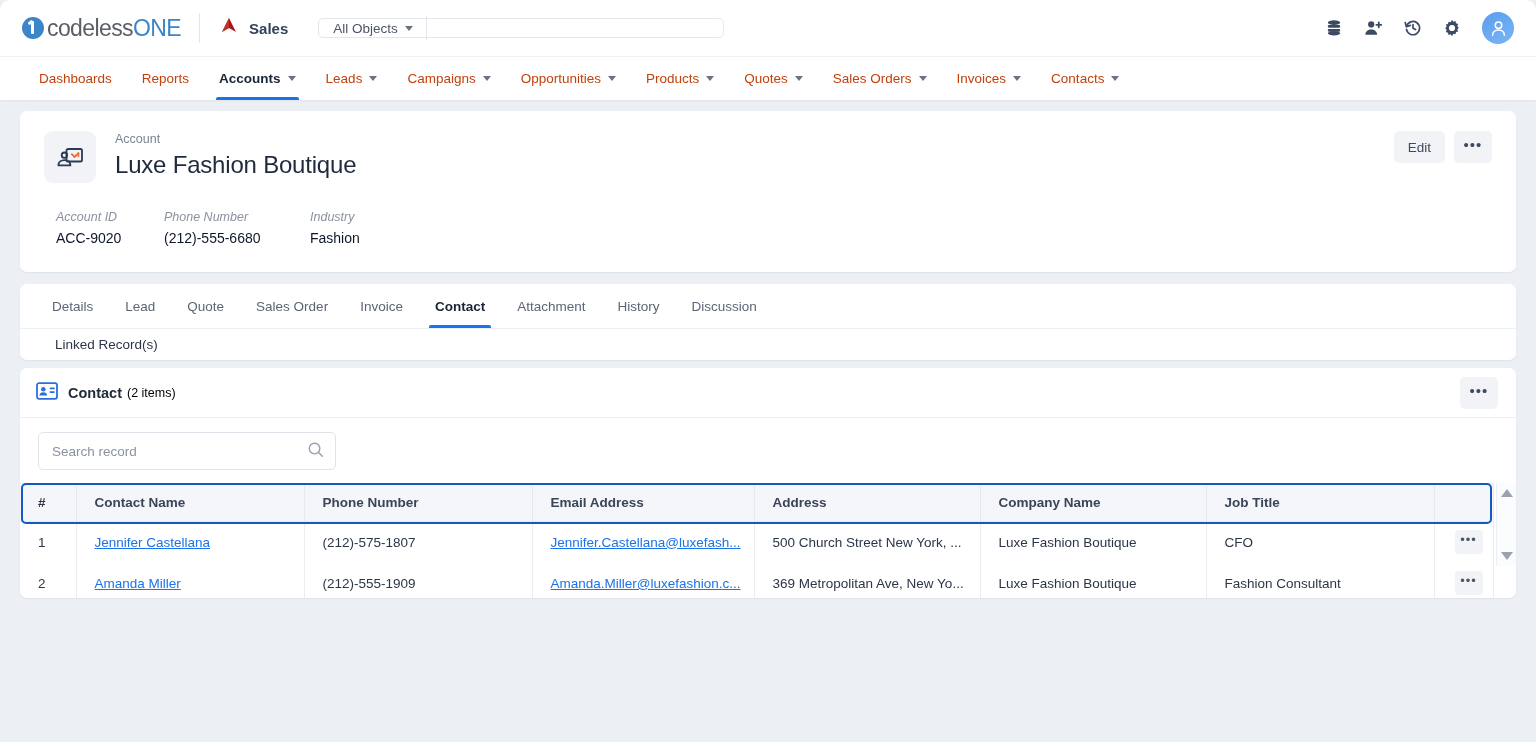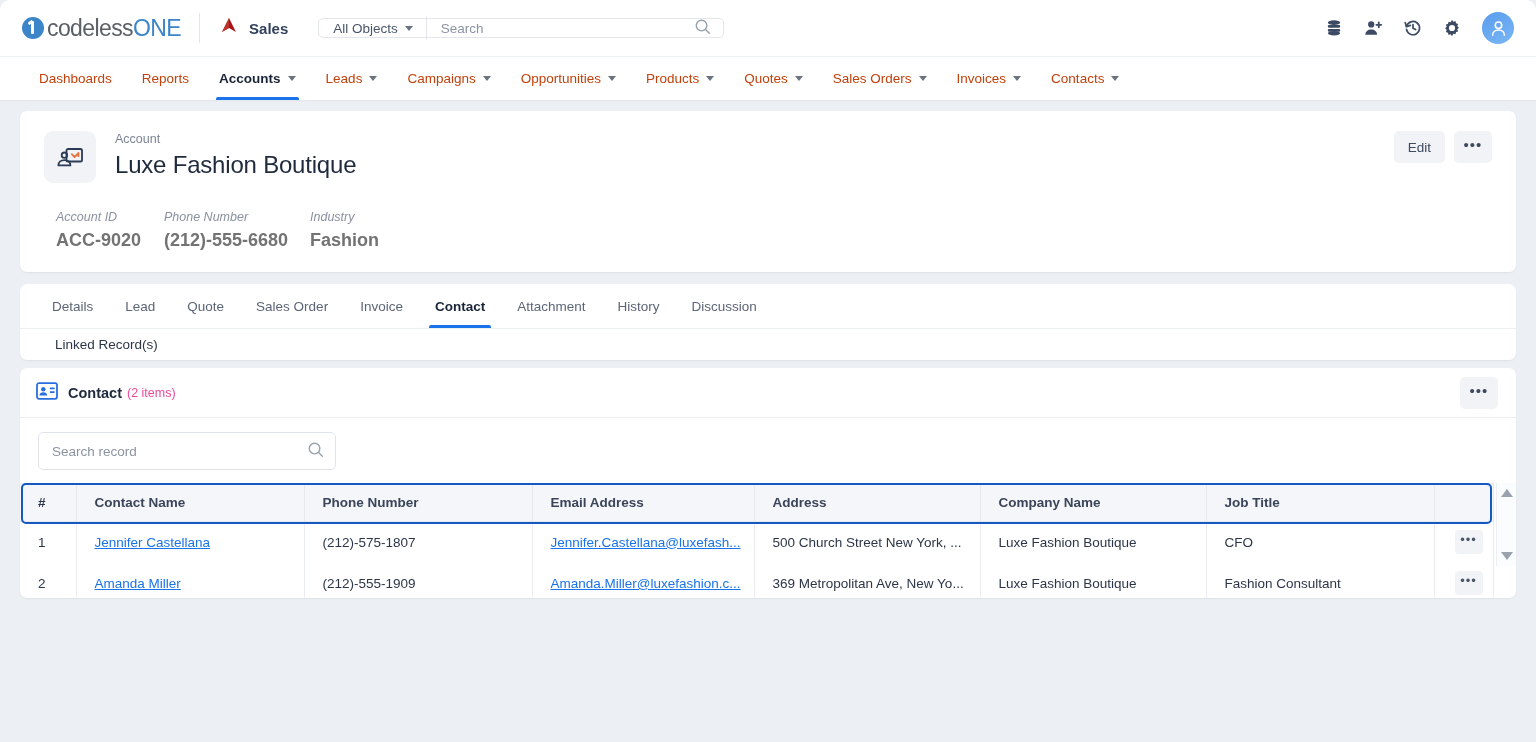--- a/index.html
+++ b/index.html
@@ -109,21 +109,21 @@
   }
   .btn-dots {
     height: 32px; width: 38px; border-radius: 5px; background: #f1f3f7; border: none;
     display: flex; align-items: center; justify-content: center; cursor: pointer;
     color: #3f4a5f; font-size: 15px; letter-spacing: 1px; padding-bottom: 6px;
   }
 
   .rec-fields { display: flex; padding: 27px 0 0 36px; gap: 0; }
   .field { margin-right: 0; }
   .field .flabel { font-size: 12.5px; color: #8a919f; margin-bottom: 6px; font-style: italic; }
-  .field .fvalue { font-size: 18px; color: #737373; font-weight: 700; }
+  .field .fvalue { font-size: 14px; color: #0f172a; font-weight: 400; }
 
   
   #tab-card { left: 20px; top: 284px; width: 1496px; height: 76px; }
   .tabs { display: flex; padding-left: 16px; height: 44px; }
   .tab {
     display: flex; align-items: center; padding: 0 16px; font-size: 13.5px;
     color: #5c6576; position: relative; cursor: pointer;
   }
   .tab.active { color: #1a2438; font-weight: 600; }
   .tab.active:after {
@@ -135,21 +135,21 @@
     padding-left: 35px; font-size: 13.5px; color: #2c3648;
   }
 
   
   #contact-card { left: 20px; top: 368px; width: 1496px; height: 230px; overflow: hidden; }
   .panel-head {
     height: 50px; display: flex; align-items: center; padding: 0 18px 0 16px;
     border-bottom: 1px solid #edf0f3;
   }
   .panel-head .ptitle { font-size: 14.5px; color: #1f2a3d; font-weight: 700; margin-left: 10px; }
-  .panel-head .pcount { font-size: 12.5px; color: #ec4899; margin-left: 5px; }
+  .panel-head .pcount { font-size: 12.5px; color: #000000; margin-left: 5px; }
 
   .search-row { padding: 14px 0 13px 18px; }
   .rec-search {
     width: 298px; height: 38px; border: 1px solid #e0e4ea; border-radius: 5px;
     display: flex; align-items: center; padding: 0 11px 0 13px; background: #fff;
   }
   .rec-search .ph { flex: 1; font-size: 13.5px; color: #8b93a1; }
 
   
   .tbl-wrap { position: relative; }
@@ -227,29 +227,20 @@
       </span>
       <span class="label">Sales</span>
     </div>
 
     <div class="searchbar">
       <div class="obj-select">
         <span>All Objects</span>
         <span class="caret"></span>
       </div>
       <div class="sep-v"></div>
-      <div class="search-input-area">
-        <span class="ph">Search</span>
-        <span>
-          <svg width="17" height="17" viewBox="0 0 18 18" fill="none">
-            <circle cx="8" cy="8" r="5.6" stroke="#97a0ae" stroke-width="1.5"></circle>
-            <line x1="12.2" y1="12.2" x2="16.2" y2="16.2" stroke="#97a0ae" stroke-width="1.5" stroke-linecap="round"></line>
-          </svg>
-        </span>
-      </div>
     </div>
 
     <div class="top-icons">
       <span class="ticon">
         <svg width="18" height="18" viewBox="0 0 18 18" fill="#3d4a63">
           <ellipse cx="9" cy="3.6" rx="6.2" ry="2.3"></ellipse>
           <rect x="2.8" y="6.1" width="12.4" height="2.6" rx="1.1"></rect>
           <rect x="2.8" y="10.1" width="12.4" height="2.6" rx="1.1"></rect>
           <ellipse cx="9" cy="14.2" rx="6.2" ry="2.2"></ellipse>
         </svg>

